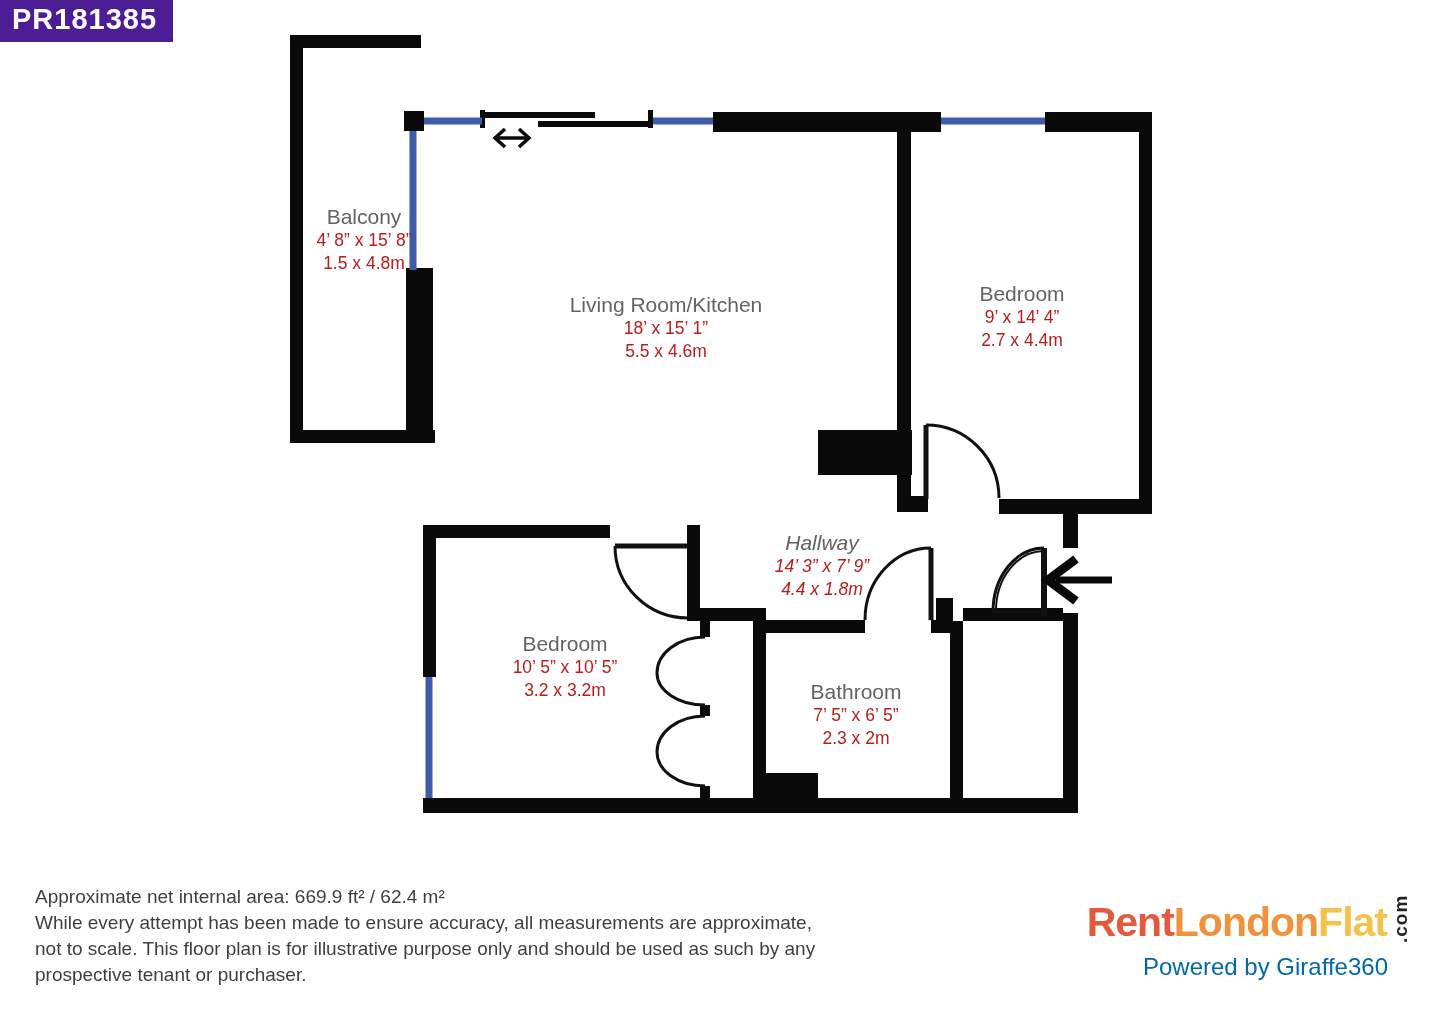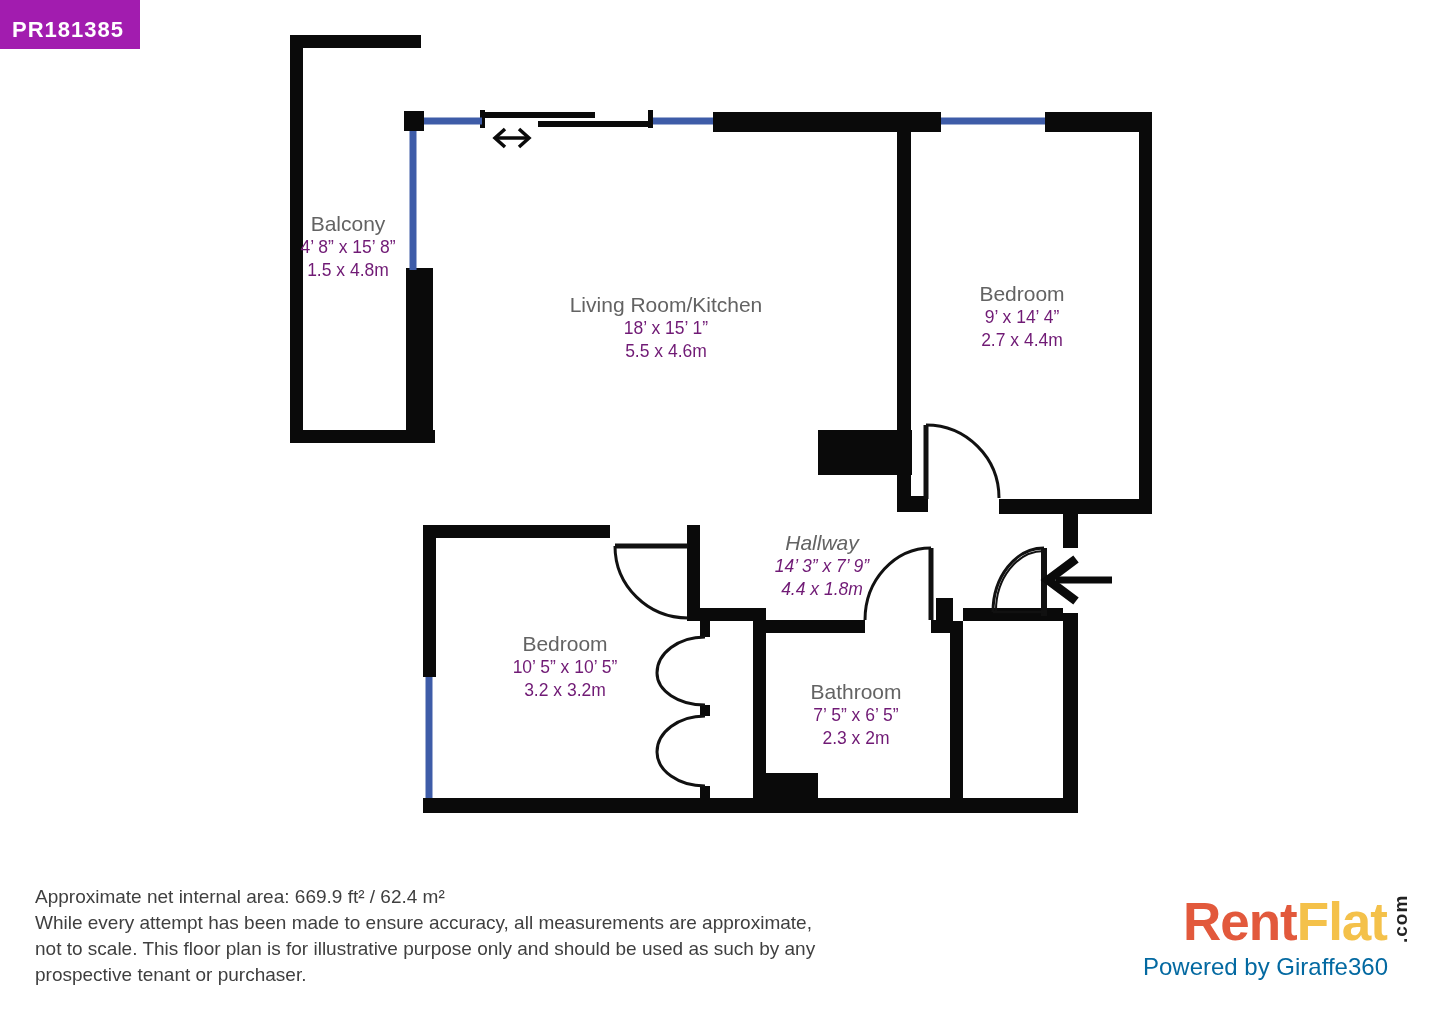--- a/index.html
+++ b/index.html
@@ -2,36 +2,36 @@
 <html><head>
 <meta charset="utf-8">
 <style>
   html,body{margin:0;padding:0;background:#ffffff;}
   #stage{
     position:relative;width:1440px;height:1018px;background:#ffffff;overflow:hidden;
     font-family:"Liberation Sans", sans-serif;
   }
   
   #ref-badge{
-    position:absolute;left:0;top:0;background:#a21caf;color:#ffffff;
-    font-size:22px;font-weight:bold;padding:17px 16px 6px 12px;letter-spacing:1px;
+    position:absolute;left:0;top:0;background:#4c1d95;color:#ffffff;
+    font-size:29px;font-weight:bold;padding:3px 16px 6px 12px;letter-spacing:1px;
   }
   
   #plan-svg{position:absolute;left:0;top:0;width:1440px;height:1018px;}
   
   .room-label{position:absolute;transform:translateX(-50%);text-align:center;white-space:nowrap;}
   .room-label .room-name{display:block;font-size:21px;color:#636363;line-height:25px;}
-  .room-label .room-dim{display:block;font-size:17.5px;color:#701a75;line-height:23px;}
+  .room-label .room-dim{display:block;font-size:17.5px;color:#b91c1c;line-height:23px;}
   
   #disclaimer{position:absolute;left:35px;top:884px;color:#3f3f3f;font-size:19px;line-height:26px;}
   #disclaimer p{margin:0;}
   
   #logo{position:absolute;right:28px;top:893px;text-align:right;}
   #logo-main{display:flex;align-items:flex-start;justify-content:flex-end;}
-  .logo-word{font-size:53px;font-weight:bold;letter-spacing:-1px;line-height:58px;}
+  .logo-word{font-size:41px;font-weight:bold;letter-spacing:-1px;line-height:58px;}
   .logo-rent{color:#e2593c;}
   .logo-london{color:#f0923b;}
   .logo-flat{color:#f4c14a;text-align:center;}
   .logo-tld{
     writing-mode:vertical-rl;transform:rotate(180deg);
     font-size:19px;font-weight:bold;color:#222222;letter-spacing:1px;
     height:56px;margin-left:3px;margin-top:2px;
   }
   #logo-powered{font-size:24px;color:#0369a1;margin-top:2px;padding-right:24px;}
 </style>
@@ -124,21 +124,21 @@
       <line x1="1112" y1="580" x2="1056" y2="580" stroke-width="7"></line>
       <polyline points="1076,559 1048,580 1076,601" stroke-width="9"></polyline>
     </g>
     <g stroke="#0a0a0a" fill="none" stroke-width="3.5">
       <line x1="497" y1="138" x2="527" y2="138"></line>
       <polyline points="505,129 495,138 505,147"></polyline>
       <polyline points="519,129 529,138 519,147"></polyline>
     </g>
   </svg>
 
-  <div class="room-label" style="left:348px;top:204px;margin-top:7px;">
+  <div class="room-label" style="left:364px;top:204px;">
     <span class="room-name">Balcony</span>
     <span class="room-dim">4’ 8” x 15’ 8”</span>
     <span class="room-dim">1.5 x 4.8m</span>
   </div>
 
   <div class="room-label" style="left:666px;top:292px;">
     <span class="room-name">Living Room/Kitchen</span>
     <span class="room-dim">18’ x 15’ 1”</span>
     <span class="room-dim">5.5 x 4.6m</span>
   </div>
@@ -170,19 +170,20 @@
   <div id="disclaimer">
     <p>Approximate net internal area: 669.9 ft² / 62.4 m²</p>
     <p>While every attempt has been made to ensure accuracy, all measurements are approximate,</p>
     <p>not to scale. This floor plan is for illustrative purpose only and should be used as such by any</p>
     <p>prospective tenant or purchaser.</p>
   </div>
 
   <div id="logo">
     <div id="logo-main">
       <span class="logo-word logo-rent">Rent</span>
+      <span class="logo-word logo-london">London</span>
       <span class="logo-word logo-flat">Flat</span>
       <span class="logo-tld">.com</span>
     </div>
     <div id="logo-powered">Powered by Giraffe360</div>
   </div>
 
 </div>
 
 </body></html>

